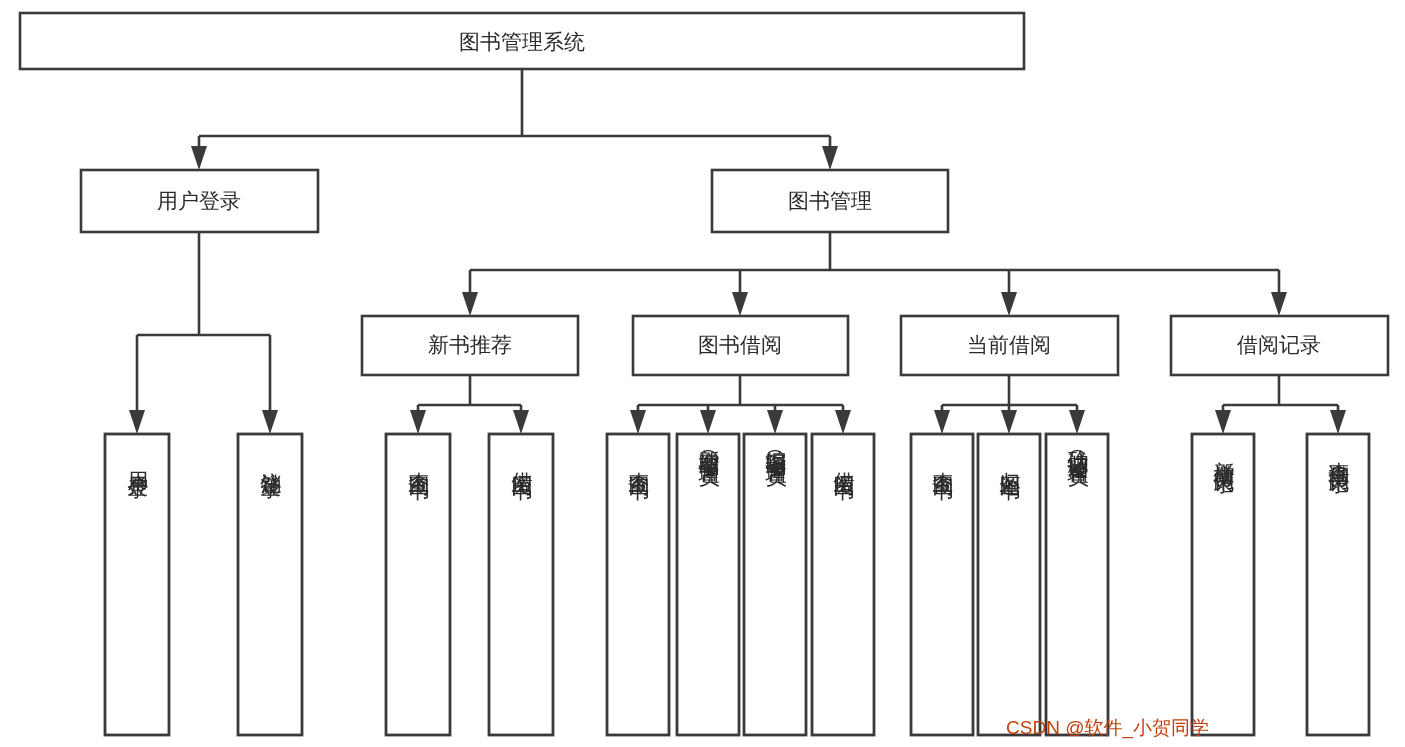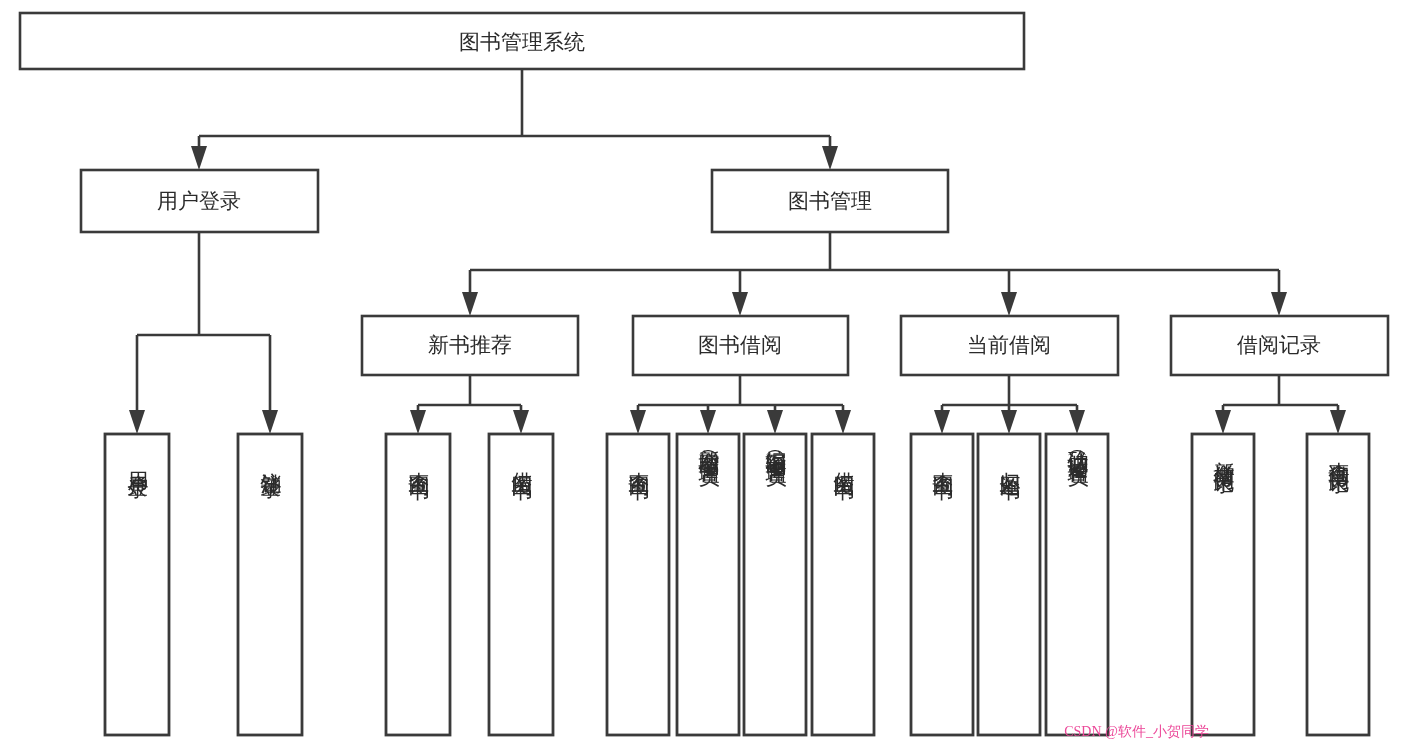--- a/index.html
+++ b/index.html
@@ -53,23 +53,23 @@
   .node-label.vertical {
     font-size: 21px;
     writing-mode: vertical-rl;
     text-orientation: upright;
     letter-spacing: 2.5px;
   }
   .watermark {
     position: absolute;
     right: 10px;
     bottom: 6px;
-    font-family: Liberation Serif, serif;
-    font-size: 14px;
-    color: #ec4899;
+    font-family: Liberation Sans, sans-serif;
+    font-size: 19px;
+    color: #c2410c;
     white-space: nowrap;
     pointer-events: none;
   }
 </style>
 </head>
 <body>
 
 <div id="diagram-root">
 
   <svg id="flow" viewBox="0 0 1405 747" xmlns="http://www.w3.org/2000/svg">

